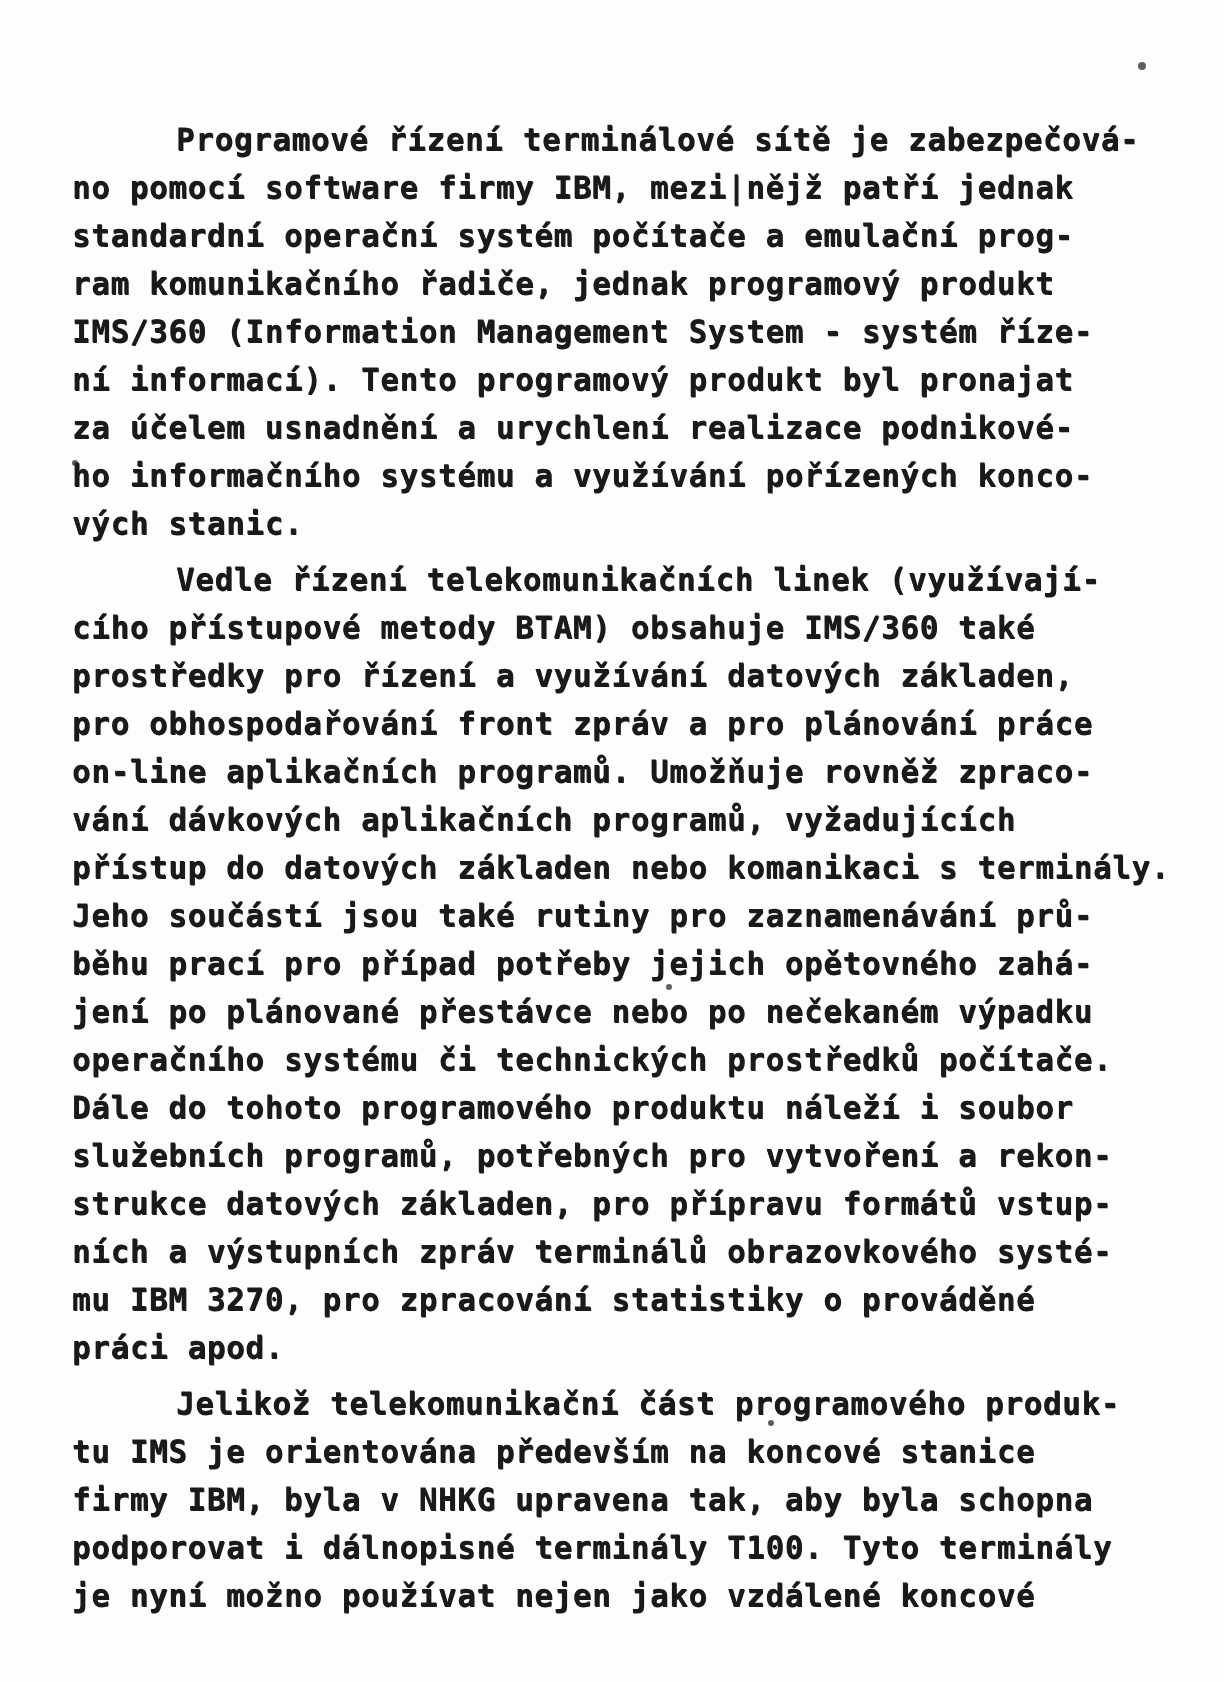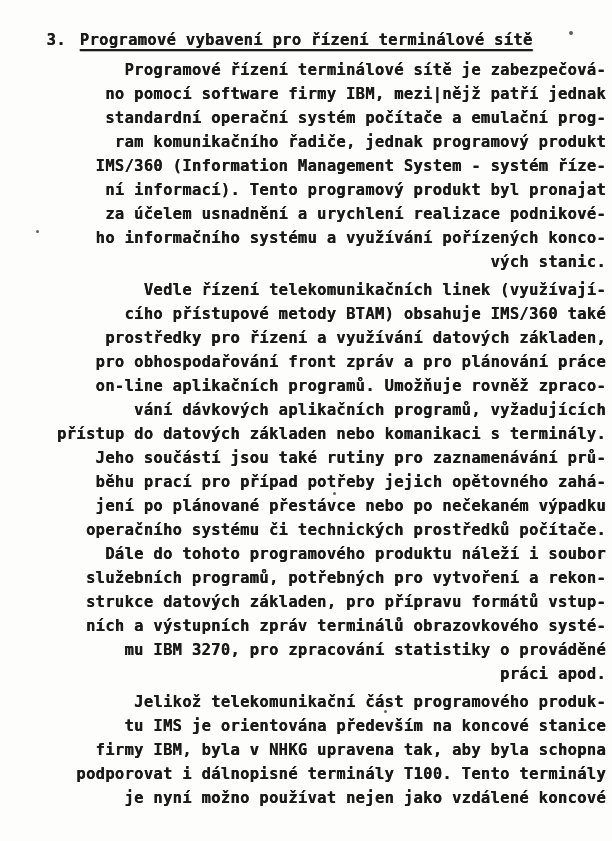--- a/index.html
+++ b/index.html
@@ -32,21 +32,20 @@
   .heading .title {
     text-decoration: underline;
     text-decoration-thickness: 2px;
     text-underline-offset: 4px;
   }
   .body-text {
     position: absolute;
     top: 58px;
     left: 36px;
     width: 570px;
-    text-align: right;
   }
   .para {
     margin: 0;
     font-size: 15.5px;
     line-height: 24px;
     letter-spacing: 0.3px;
     white-space: pre;
     text-indent: 52px;
   }
   .para + .para {
@@ -63,23 +62,20 @@
   .noise.n1 { left: 569px; top: 31px; }
   .noise.n2 { left: 36px;  top: 230px; width: 3px; height: 3px; }
   .noise.n3 { left: 333px; top: 492px; width: 3px; height: 3px; }
   .noise.n4 { left: 384px; top: 710px; width: 3px; height: 3px; }
 </style>
 </head>
 <body>
 
 <div class="page">
 
-  <div class="heading">
-    <span class="num">3.</span><span class="title">Programové vybavení pro řízení terminálové sítě</span>
-  </div>
 
   <div class="body-text">
     <p class="para">Programové řízení terminálové sítě je zabezpečová-
 no pomocí software firmy IBM, mezi|nějž patří jednak
 standardní operační systém počítače a emulační prog-
 ram komunikačního řadiče, jednak programový produkt
 IMS/360 (Information Management System - systém říze-
 ní informací). Tento programový produkt byl pronajat
 za účelem usnadnění a urychlení realizace podnikové-
 ho informačního systému a využívání pořízených konco-
@@ -97,21 +93,21 @@
 operačního systému či technických prostředků počítače.
 Dále do tohoto programového produktu náleží i soubor
 služebních programů, potřebných pro vytvoření a rekon-
 strukce datových základen, pro přípravu formátů vstup-
 ních a výstupních zpráv terminálů obrazovkového systé-
 mu IBM 3270, pro zpracování statistiky o prováděné
 práci apod.</p>
     <p class="para">Jelikož telekomunikační část programového produk-
 tu IMS je orientována především na koncové stanice
 firmy IBM, byla v NHKG upravena tak, aby byla schopna
-podporovat i dálnopisné terminály T100. Tento terminály
+podporovat i dálnopisné terminály T100. Tyto terminály
 je nyní možno používat nejen jako vzdálené koncové</p>
   </div>
 
   <span class="noise n1"></span>
   <span class="noise n2"></span>
   <span class="noise n3"></span>
   <span class="noise n4"></span>
 
 </div>
 

